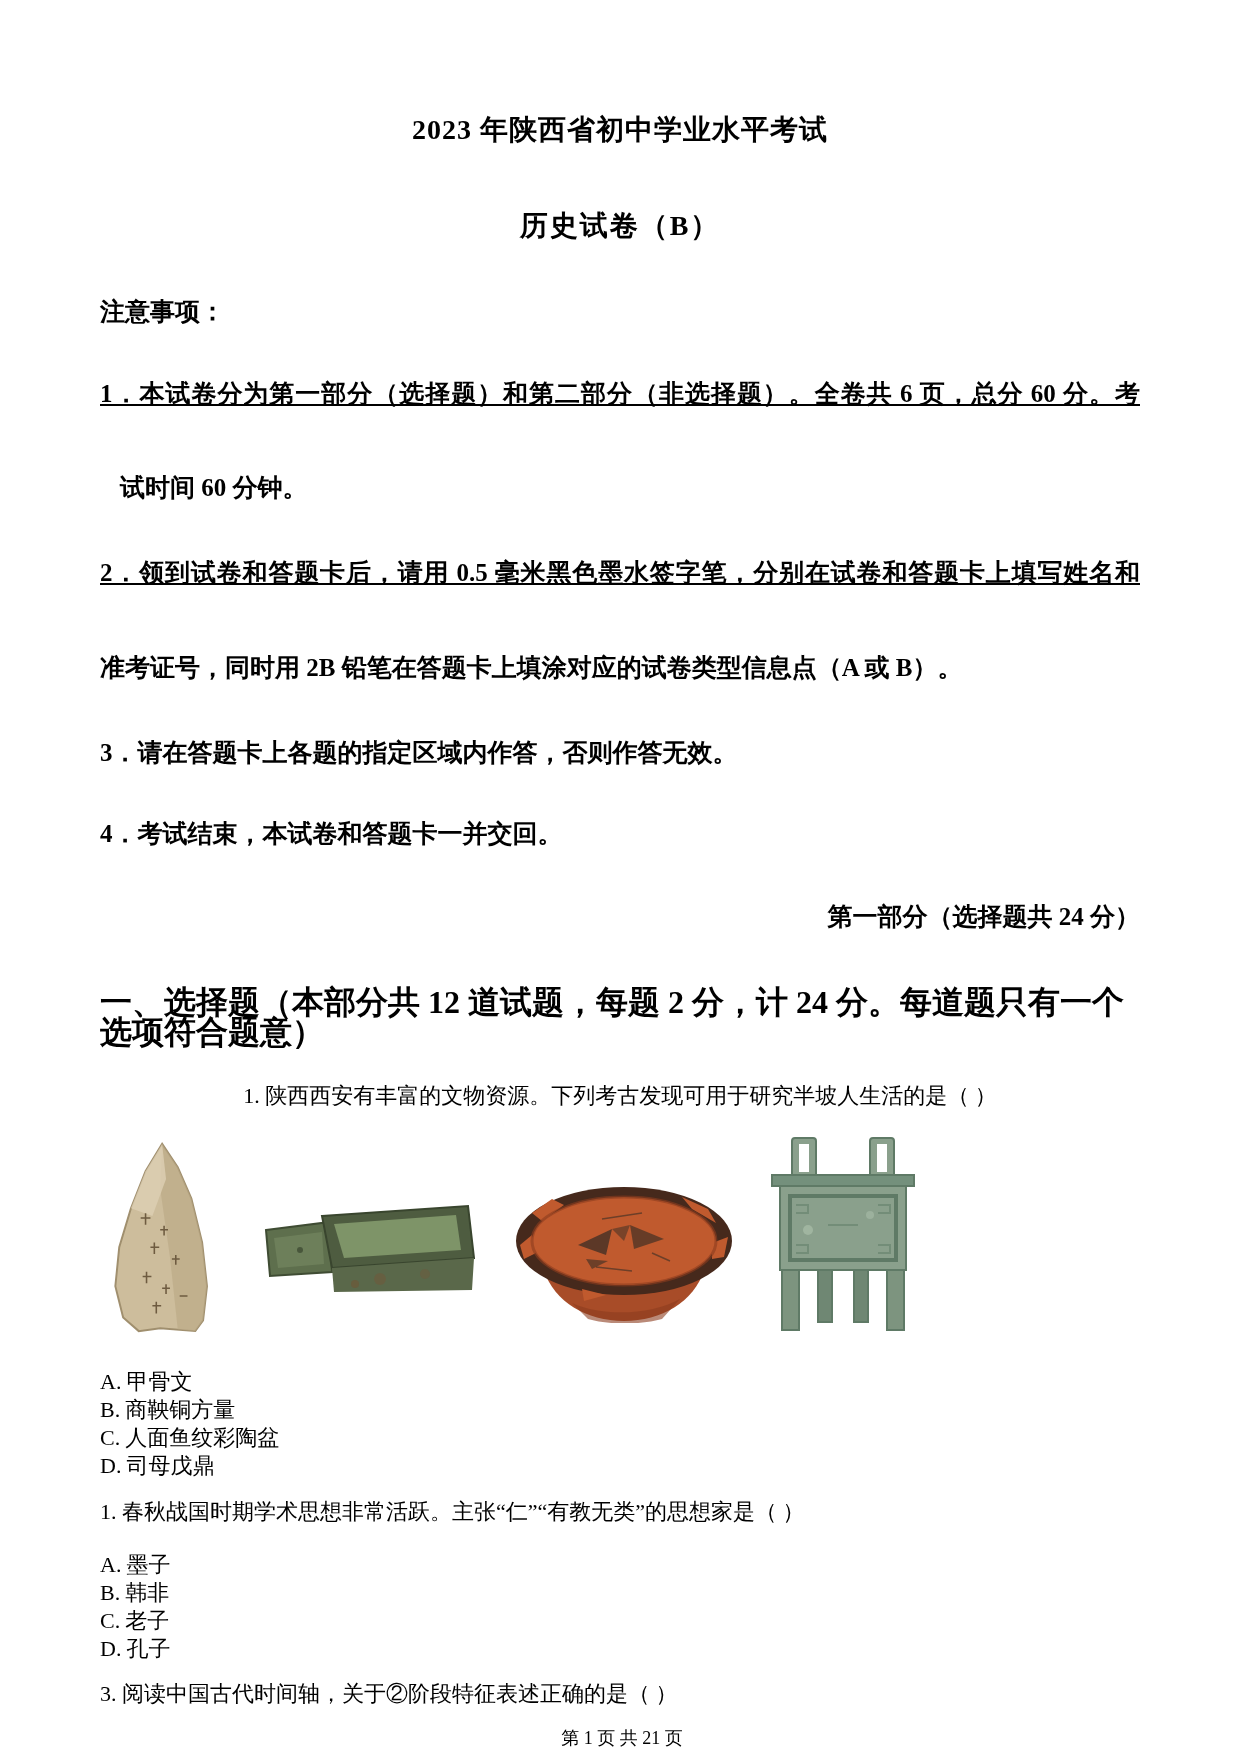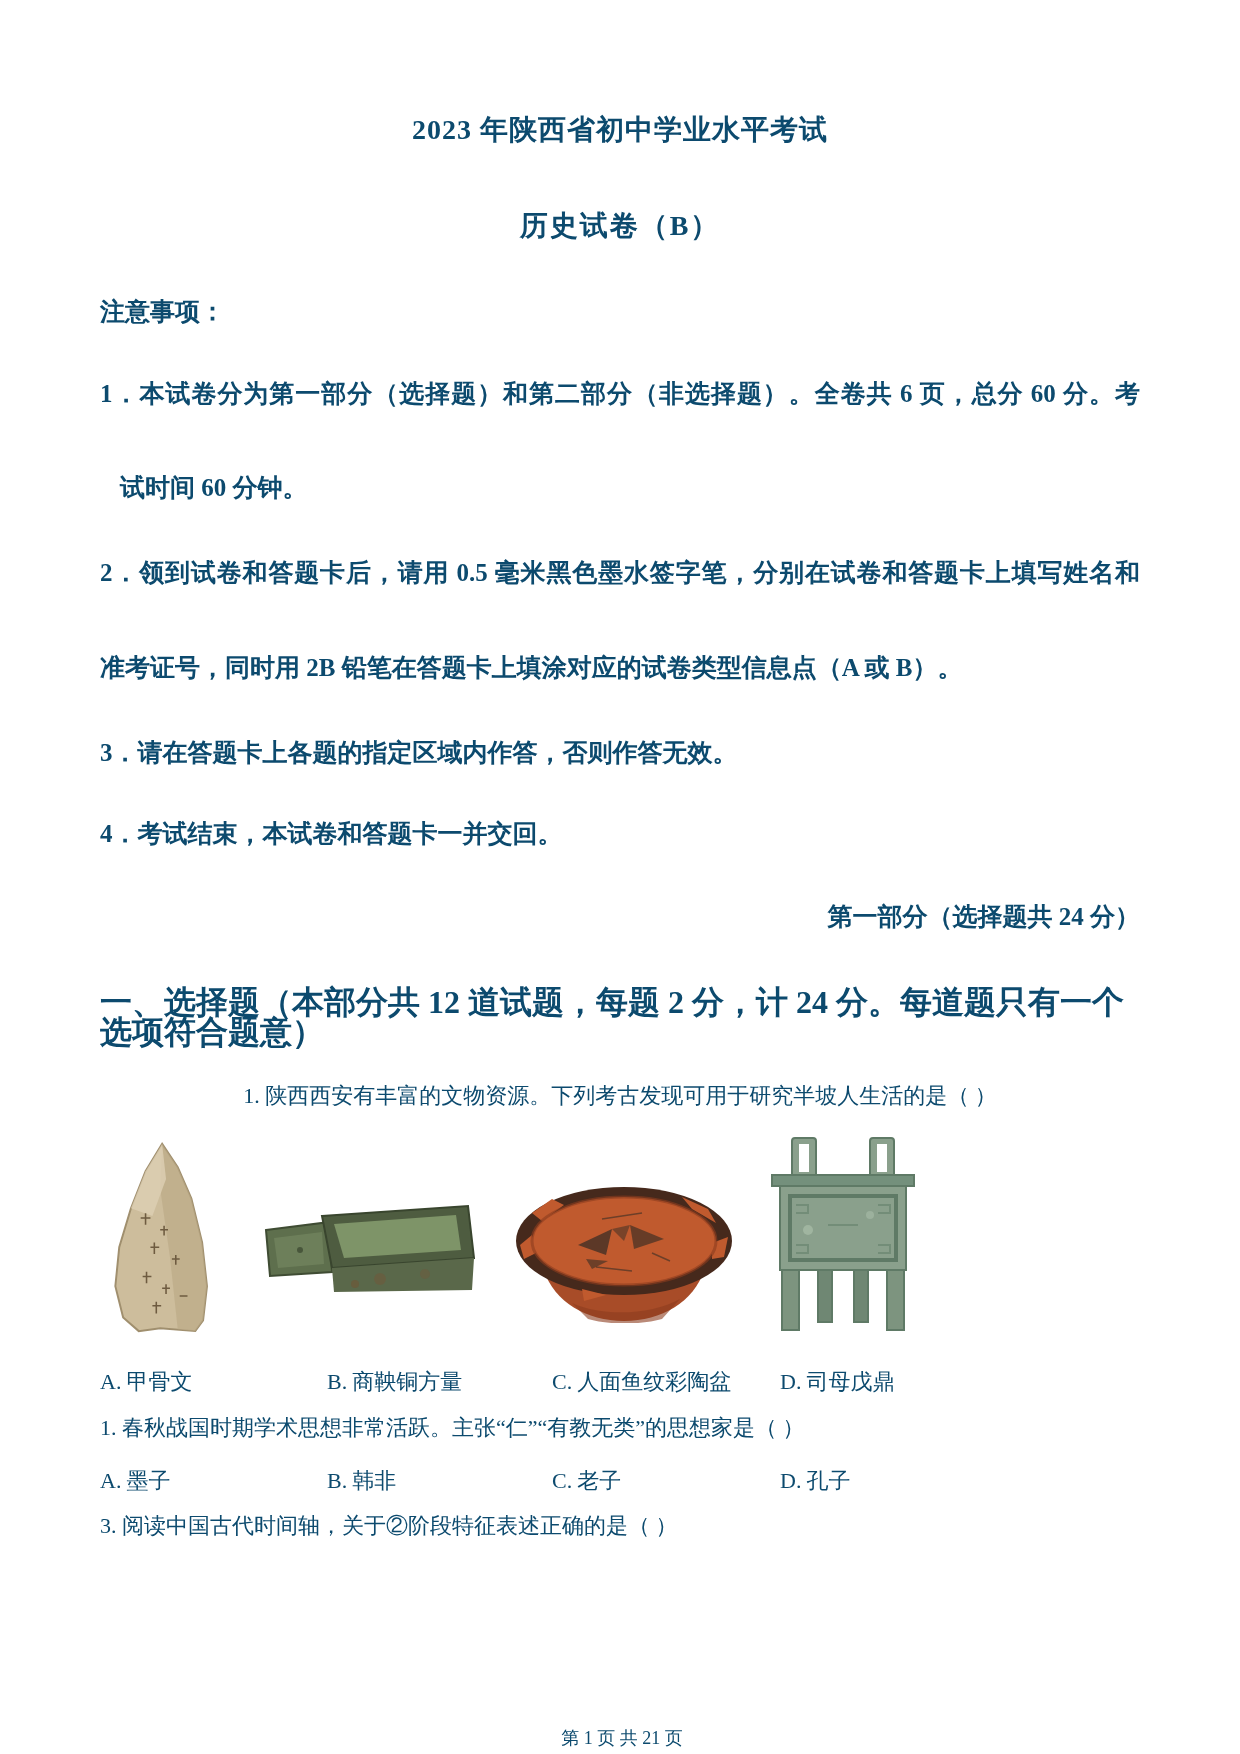--- a/index.html
+++ b/index.html
@@ -3,52 +3,52 @@
 <meta charset="utf-8">
 <style>
   html,body{margin:0;padding:0;background:#ffffff;}
   .page{
     position:relative;
     width:1240px;height:1754px;
     margin:0 auto;
     box-sizing:border-box;
     padding:0 100px;
     background:#ffffff;
-    color:#0c4a6e;
+    color:#000000;
     font-family:"Liberation Serif","DejaVu Serif",serif;
     overflow:hidden;
   }
   p{margin:0;}
   .title1{margin-top:112px;font-size:28px;line-height:36px;font-weight:bold;text-align:center;letter-spacing:1px;}
   .title2{margin-top:60px;font-size:28px;line-height:36px;font-weight:bold;text-align:center;letter-spacing:2px;}
   .notice-head{margin-top:52px;font-size:25px;line-height:32px;font-weight:bold;}
   .nline{font-size:25px;line-height:32px;font-weight:bold;}
   .n0{margin-top:50px;}
   .n1{margin-top:62px;margin-left:20px;}
   .n2{margin-top:53px;}
   .n3{margin-top:63px;}
   .n4{margin-top:53px;}
   .n5{margin-top:49px;}
-  .justify-full{text-align:justify;text-align-last:justify;}
+  .justify-full{text-align:justify;text-align-last:justify;text-decoration:underline;}
   .part-heading{margin-top:51px;font-size:25px;line-height:32px;font-weight:bold;text-align:right;}
   .instruction{margin-top:54px;font-size:32px;line-height:30px;font-weight:bold;}
   .qtext{font-size:22px;line-height:28px;font-weight:normal;}
   .q1{margin-top:35px;text-align:center;}
   .q2{margin-top:18px;}
   .q3{margin-top:17px;}
   .figure-strip{
     margin-top:25px;height:200px;
     display:flex;align-items:flex-end;
   }
   .fig{flex:0 0 auto;line-height:0;}
   .fig-bone{width:135px;}
   .fig-measure{width:215px;margin-left:25px;margin-bottom:40px;}
   .fig-basin{width:225px;margin-left:37px;margin-bottom:12px;}
   .fig-ding{width:170px;margin-left:21px;}
-  .opt-row{display:flex;font-size:22px;line-height:28px;}
+  .opt-row{display:flex;font-size:22px;line-height:28px;flex-direction:column;}
   .opt-row1{margin-top:33px;}
   .opt-row2{margin-top:25px;}
   .opt{flex:0 0 auto;white-space:nowrap;}
   .opt-a{width:227px;}
   .opt-b{width:225px;}
   .opt-c{width:228px;}
   .opt-d{flex:1 1 auto;}
   .opt .lbl{margin-right:5px;}
   .footer{
     position:absolute;left:4px;right:0;top:1726px;

